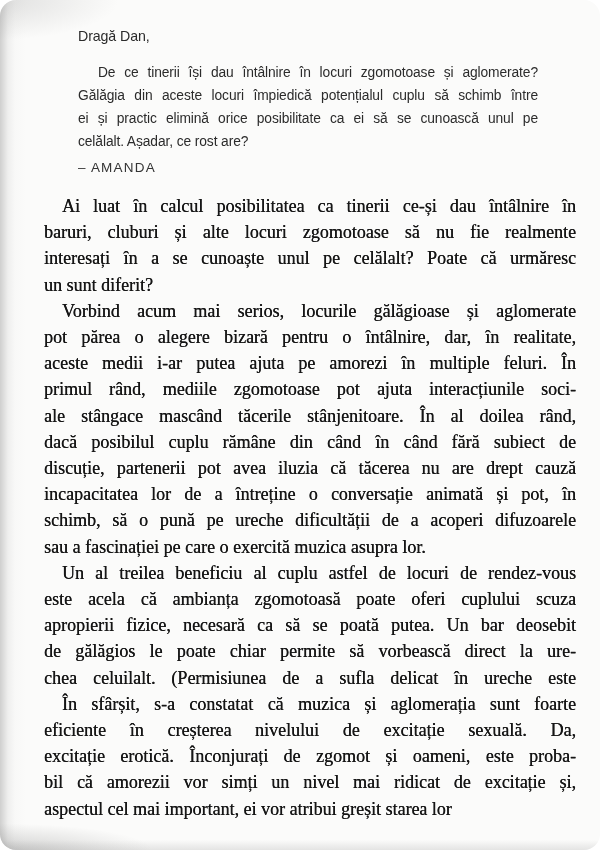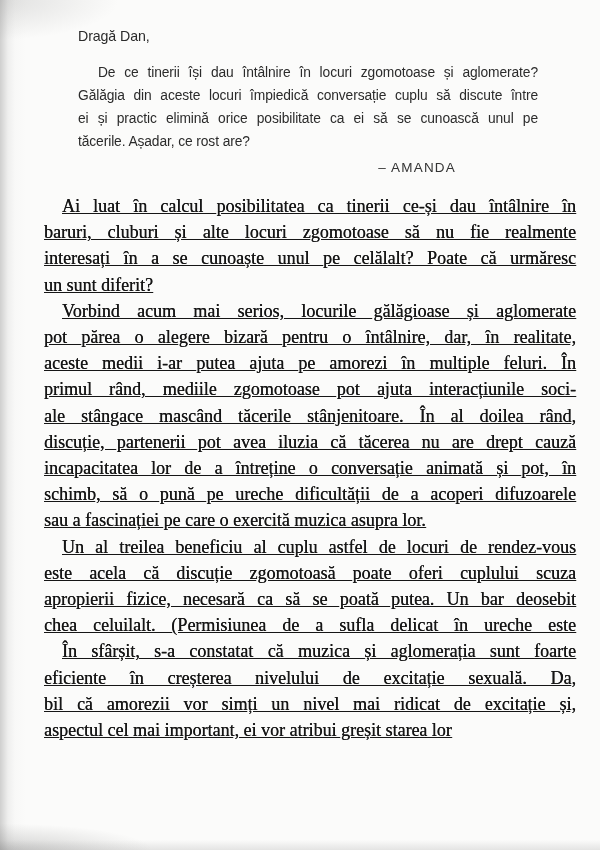--- a/index.html
+++ b/index.html
@@ -69,94 +69,96 @@
   }
   .lline {
     text-align: justify;
     -moz-text-align-last: justify;
     text-align-last: justify;
   }
   .lline.first { text-indent: 20px; }
   .lline.last  { -moz-text-align-last: left; text-align-last: left; }
   .signature {
     margin-top: 7px;
-    text-align: right;
     padding-right: 82px;
     font-size: 13.5px;
     letter-spacing: 1.2px;
     color: #343434;
   }
 
   
   .bodytext {
     position: absolute;
     left: 44px;
     top: 193px;
     width: 532px;
     font-family: "Liberation Serif", "DejaVu Serif", serif;
     color: var(--ink, #161616);
     font-size: 18px;
     line-height: 26.2px;
     text-shadow: 0.25px 0 0 currentColor;
   }
-  .paragraph { margin: 0; text-decoration: underline; }
+  .paragraph { margin: 0; }
   .bline {
     text-align: justify;
     -moz-text-align-last: justify;
     text-align-last: justify;
   }
   .bline.first { text-indent: 18px; }
   .bline.last  { -moz-text-align-last: left; text-align-last: left; }
 </style>
 </head>
 <body>
 
-<div class="page" style="background: rgb(251, 251, 250);">
+<div class="page" style="background: rgb(251, 251, 250); border-radius: 16px;">
 
   <div class="edge-left"></div>
   <div class="edge-top-left"></div>
   <div class="edge-bottom"></div>
   <div class="corner-bottom-left"></div>
 
   <div class="letter">
     <div class="salutation">Dragă Dan,</div>
     <div class="letter-body">
         <div class="lline first">De ce tinerii își dau întâlnire în locuri zgomotoase și aglomerate?</div>
-        <div class="lline">Gălăgia din aceste locuri împiedică conversație cuplu să discute între</div>
+        <div class="lline">Gălăgia din aceste locuri împiedică potențialul cuplu să schimb între</div>
         <div class="lline">ei și practic elimină orice posibilitate ca ei să se cunoască unul pe</div>
-        <div class="lline last">tăcerile. Așadar, ce rost are?</div>
+        <div class="lline last">celălalt. Așadar, ce rost are?</div>
       </div>
     <div class="signature">– AMANDA</div>
   </div>
 
   <div class="bodytext">
       <div class="paragraph">
         <div class="bline first">Ai luat în calcul posibilitatea ca tinerii ce-și dau întâlnire în</div>
         <div class="bline">baruri, cluburi și alte locuri zgomotoase să nu fie realmente</div>
         <div class="bline">interesați în a se cunoaște unul pe celălalt? Poate că urmăresc</div>
         <div class="bline last">un sunt diferit?</div>
       </div>
       <div class="paragraph">
         <div class="bline first">Vorbind acum mai serios, locurile gălăgioase și aglomerate</div>
         <div class="bline">pot părea o alegere bizară pentru o întâlnire, dar, în realitate,</div>
         <div class="bline">aceste medii i-ar putea ajuta pe amorezi în multiple feluri. În</div>
         <div class="bline">primul rând, mediile zgomotoase pot ajuta interacțiunile soci-</div>
         <div class="bline">ale stângace mascând tăcerile stânjenitoare. În al doilea rând,</div>
+        <div class="bline">dacă posibilul cuplu rămâne din când în când fără subiect de</div>
         <div class="bline">discuție, partenerii pot avea iluzia că tăcerea nu are drept cauză</div>
         <div class="bline">incapacitatea lor de a întreține o conversație animată și pot, în</div>
         <div class="bline">schimb, să o pună pe ureche dificultății de a acoperi difuzoarele</div>
         <div class="bline last">sau a fascinației pe care o exercită muzica asupra lor.</div>
       </div>
       <div class="paragraph">
         <div class="bline first">Un al treilea beneficiu al cuplu astfel de locuri de rendez-vous</div>
-        <div class="bline">este acela că discuție zgomotoasă poate oferi cuplului scuza</div>
+        <div class="bline">este acela că ambianța zgomotoasă poate oferi cuplului scuza</div>
         <div class="bline">apropierii fizice, necesară ca să se poată putea. Un bar deosebit</div>
+        <div class="bline">de gălăgios le poate chiar permite să vorbească direct la ure-</div>
         <div class="bline">chea celuilalt. (Permisiunea de a sufla delicat în ureche este</div>
       </div>
       <div class="paragraph">
         <div class="bline first">În sfârșit, s-a constatat că muzica și aglomerația sunt foarte</div>
         <div class="bline">eficiente în creșterea nivelului de excitație sexuală. Da,</div>
+        <div class="bline">excitație erotică. Înconjurați de zgomot și oameni, este proba-</div>
         <div class="bline">bil că amorezii vor simți un nivel mai ridicat de excitație și,</div>
         <div class="bline last">aspectul cel mai important, ei vor atribui greșit starea lor</div>
       </div>
     </div>
 
 </div>
 
 </body></html>

